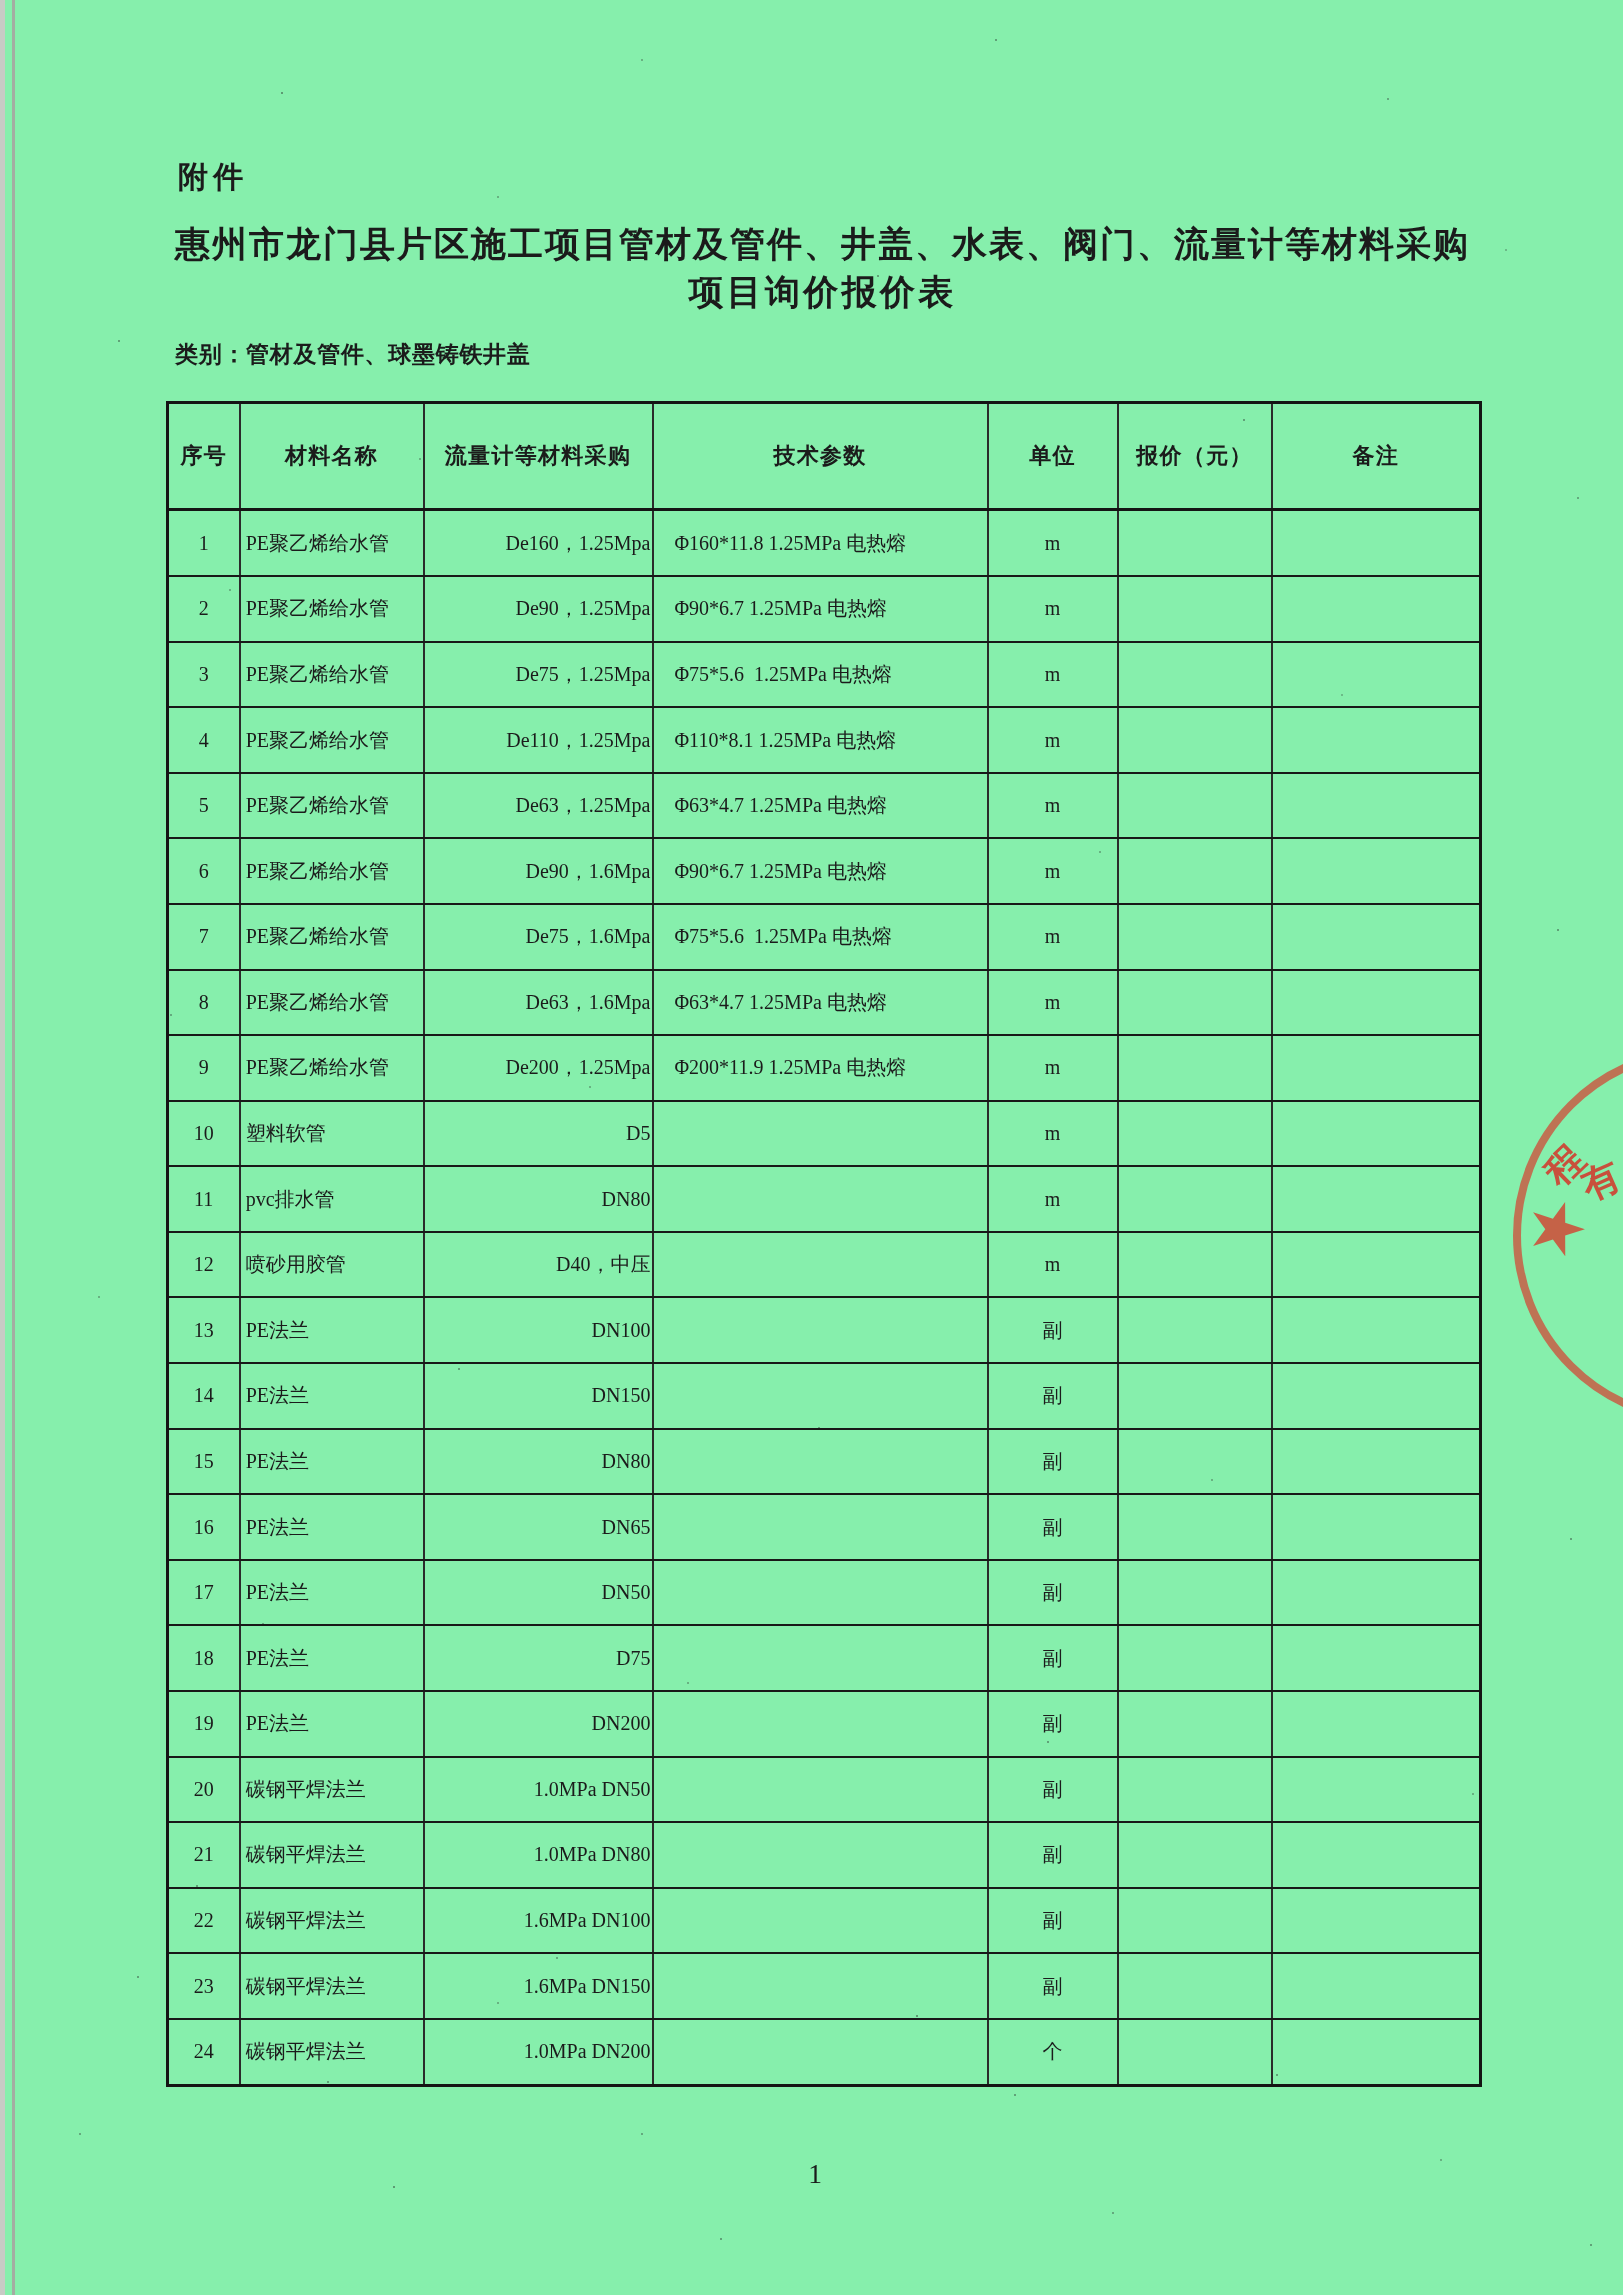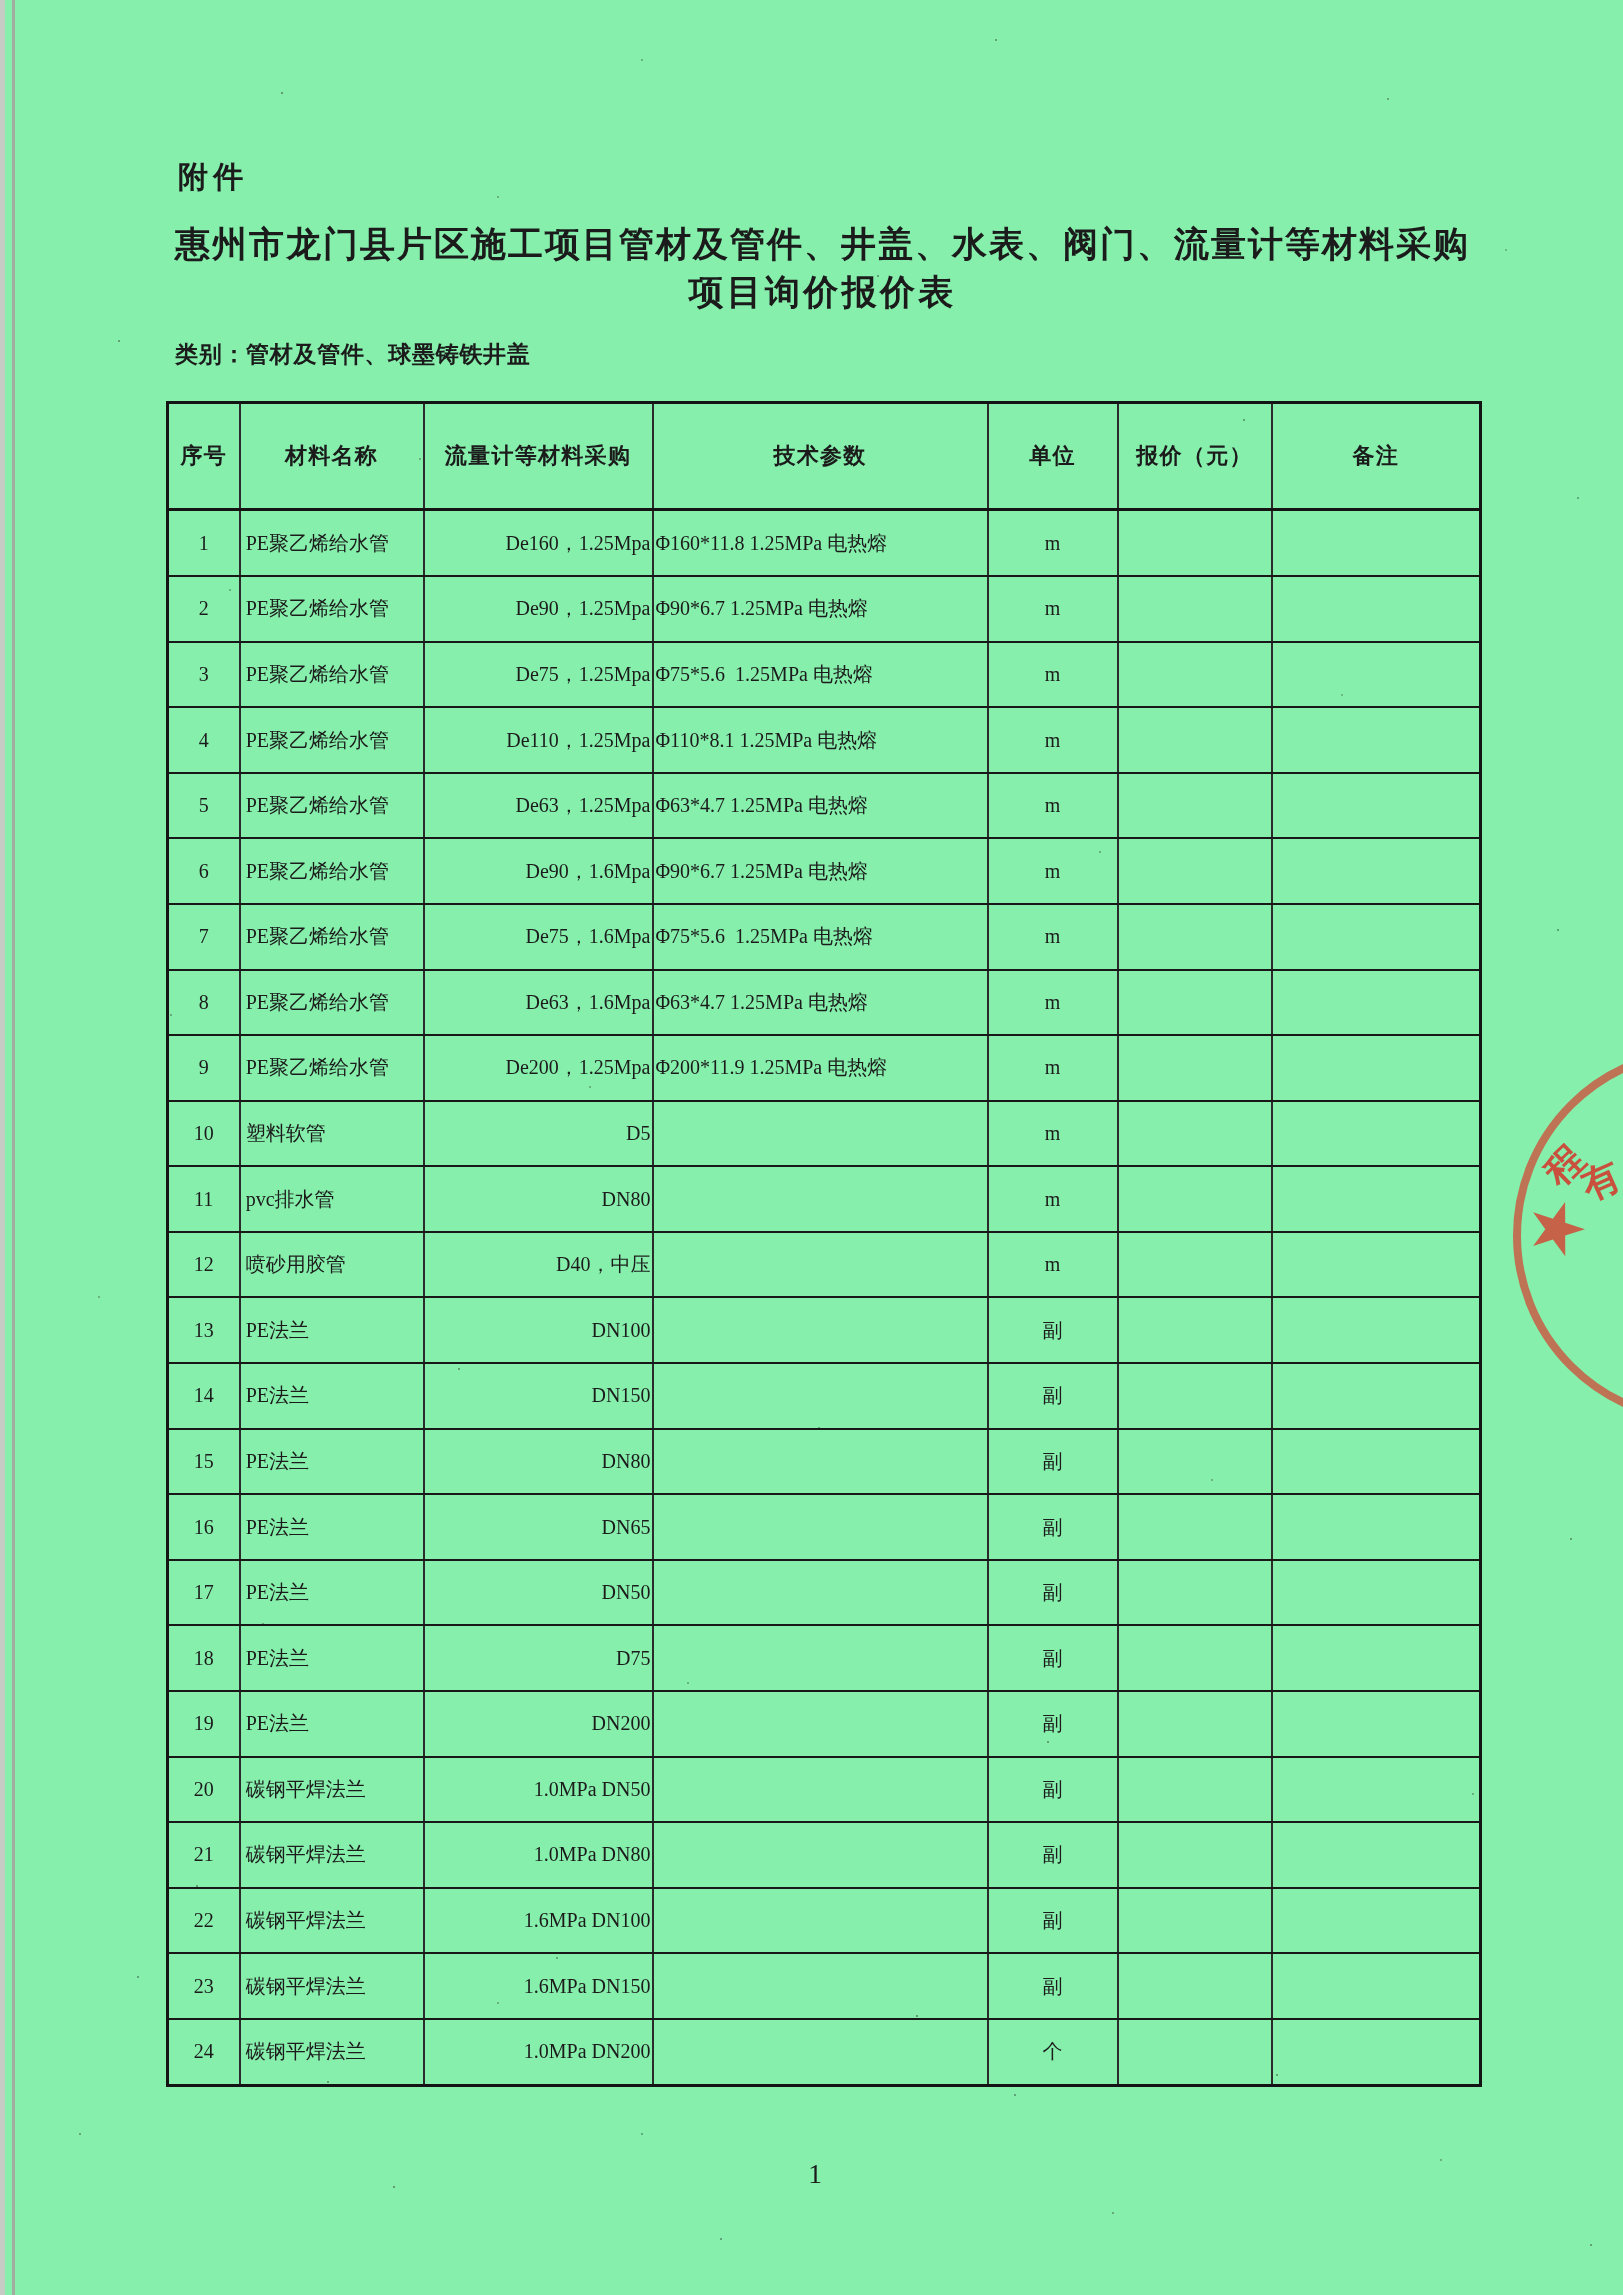--- a/index.html
+++ b/index.html
@@ -31,21 +31,21 @@
     border-left:2px solid #2b2b2b;border-right:2px solid #2b2b2b;
     border-top:2.6px solid #181818;border-bottom:2.6px solid #181818;
     overflow:hidden;vertical-align:middle;
   }
   thead tr{height:107px;}
   thead th{font-size:22px;font-weight:700;letter-spacing:1.3px;border-bottom:3.9px solid #141414;}
   tbody td{font-size:20px;font-family:"Liberation Serif","DejaVu Serif",serif;}
   td.c-no{text-align:center;}
   td.c-name{text-align:left;padding-left:5.2px;}
   td.c-spec{text-align:right;padding-left:2px;white-space:pre-wrap;}
-  td.c-params{text-align:left;padding-left:2px;white-space:pre-wrap;}
+  td.c-params{text-align:left;padding-left:21px;white-space:pre-wrap;}
   td.c-unit{text-align:center;}
 
   .page-number{position:absolute;left:779px;top:2158px;width:72px;text-align:center;
     font-size:27.5px;font-family:"Liberation Serif","DejaVu Serif",serif;}
 
   
   .stamp{position:absolute;left:1513px;top:1047px;width:377px;height:377px;pointer-events:none;}
   .stamp-ring{position:absolute;left:0;top:0;right:0;bottom:0;border:8.5px solid rgba(212,66,50,.72);border-radius:50%;}
   .stamp-char{position:absolute;color:rgba(209,58,44,.88);font-weight:700;font-size:38px;line-height:38px;}
   .stamp-char.ch1{left:32px;top:99px;transform:rotate(-44deg);}

